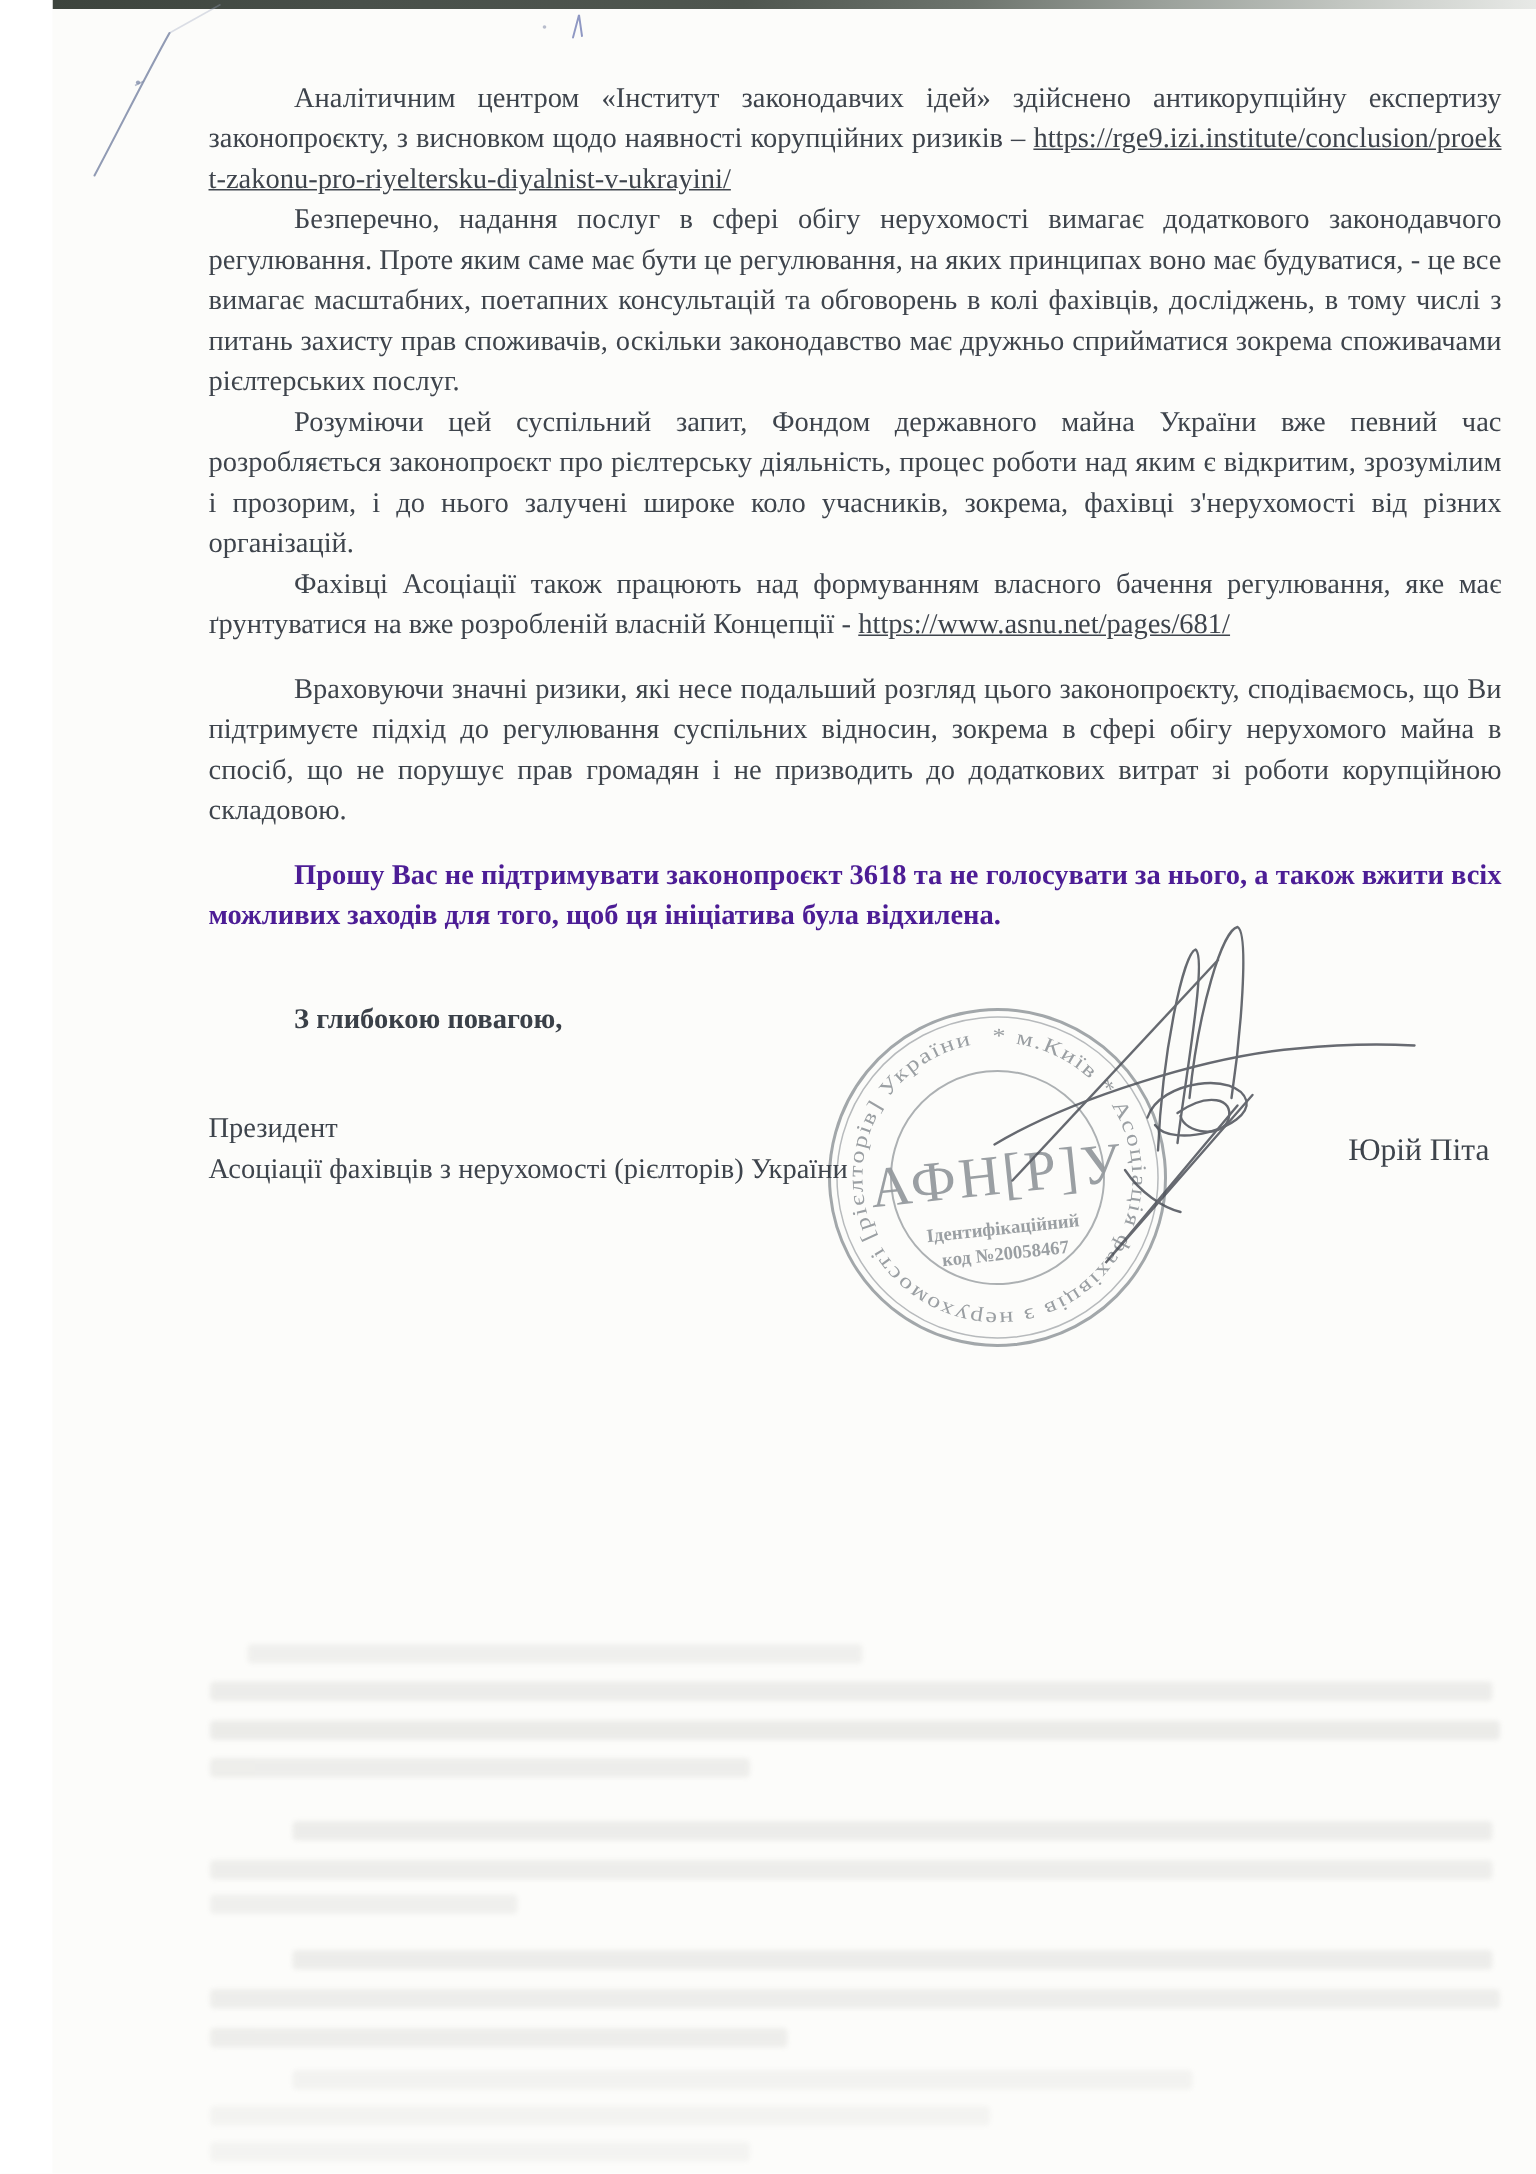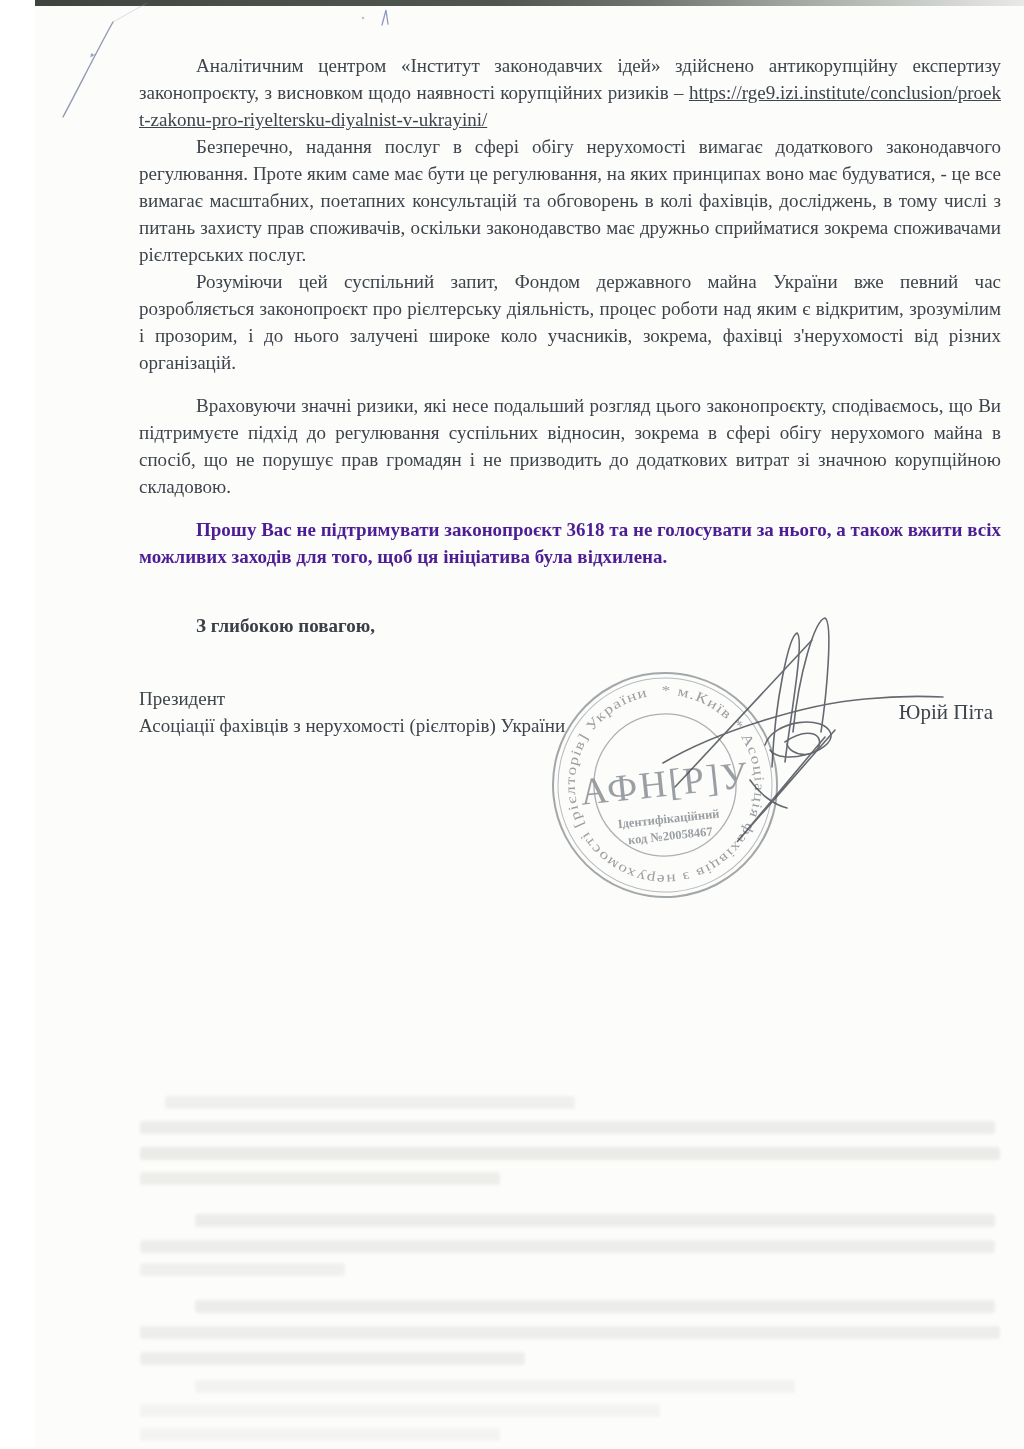--- a/index.html
+++ b/index.html
@@ -65,21 +65,22 @@
   <svg class="pen-tick-topcenter" viewBox="0 0 50 30">
     <path d="M29,21 L33,6 L35,20" stroke="#7b86b8" stroke-width="1.3" fill="none" stroke-linecap="round" opacity="0.85"></path>
     <circle cx="10" cy="14" r="1.2" fill="#8b93ae" opacity="0.6"></circle>
   </svg>
 
   <div class="letter-body">
 
     <p class="para"><span>Аналітичним центром «Інститут законодавчих ідей» здійснено антикорупційну експертизу законопроєкту, з висновком щодо наявності корупційних ризиків – </span><span class="link">https://rge9.izi.institute/conclusion/proekt-zakonu-pro-riyeltersku-diyalnist-v-ukrayini/</span></p>
       <p class="para"><span>Безперечно, надання послуг в сфері обігу нерухомості вимагає додаткового законодавчого регулювання. Проте яким саме має бути це регулювання, на яких принципах воно має  будуватися, - це все вимагає масштабних, поетапних консультацій та обговорень в колі фахівців, досліджень, в тому числі з питань захисту прав споживачів, оскільки законодавство має дружньо сприйматися зокрема споживачами рієлтерських послуг.</span></p>
       <p class="para"><span>Розуміючи цей суспільний запит, Фондом державного майна України вже певний час розробляється законопроєкт про рієлтерську діяльність, процес роботи над яким є відкритим, зрозумілим і прозорим, і до нього залучені широке коло учасників, зокрема, фахівці з'нерухомості від різних організацій.</span></p>
-      <p class="para gap"><span>Враховуючи значні ризики, які несе подальший розгляд цього законопроєкту, сподіваємось, що Ви підтримуєте підхід до регулювання суспільних відносин, зокрема в сфері обігу нерухомого майна в спосіб, що не порушує прав громадян і не призводить до додаткових витрат зі значною корупційною складовою.</span></p>
+      <p class="para"><span>Фахівці Асоціації також працюють над формуванням власного бачення регулювання, яке має ґрунтуватися на вже розробленій власній Концепції - </span><span class="link">https://www.asnu.net/pages/681/</span></p>
+      <p class="para gap"><span>Враховуючи значні ризики, які несе подальший розгляд цього законопроєкту, сподіваємось, що Ви підтримуєте підхід до регулювання суспільних відносин, зокрема в сфері обігу нерухомого майна в спосіб, що не порушує прав громадян і не призводить до додаткових витрат зі роботи корупційною складовою.</span></p>
       <p class="para bold gap"><span>Прошу Вас не підтримувати законопроєкт 3618 та не голосувати за нього, а також вжити всіх можливих заходів для того, щоб ця ініціатива була відхилена.</span></p>
       <p class="closing">З глибокою повагою,</p>
     <div class="sig-block">
       <div class="sig-titles">
         <div>Президент</div>
         <div>Асоціації фахівців з нерухомості (рієлторів) України</div>
       </div>
       <div class="sig-name">Юрій Піта</div>
     </div>
   </div>

